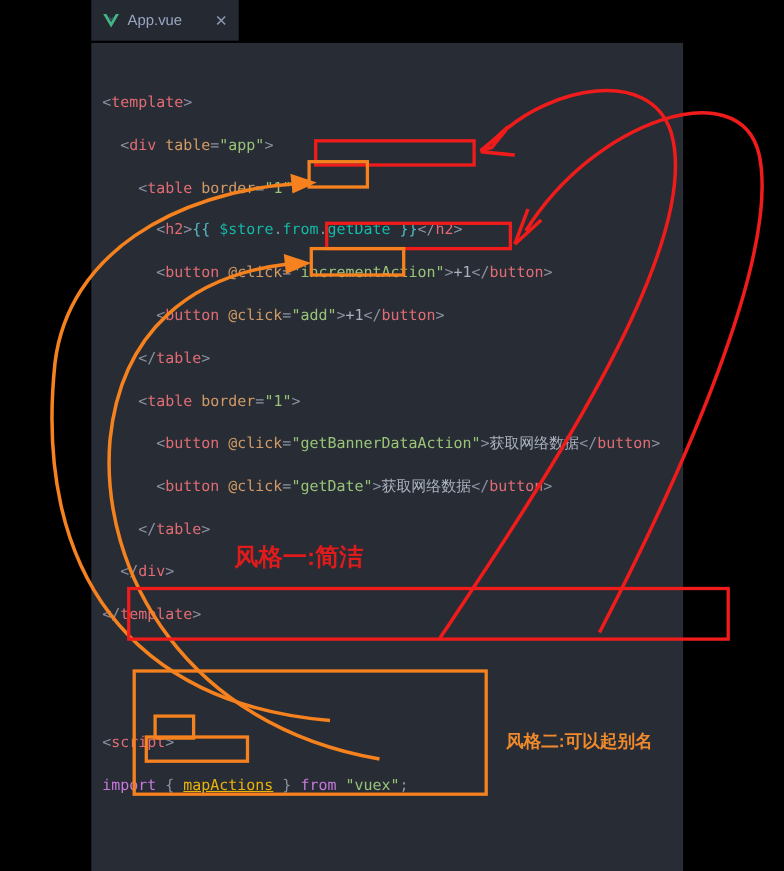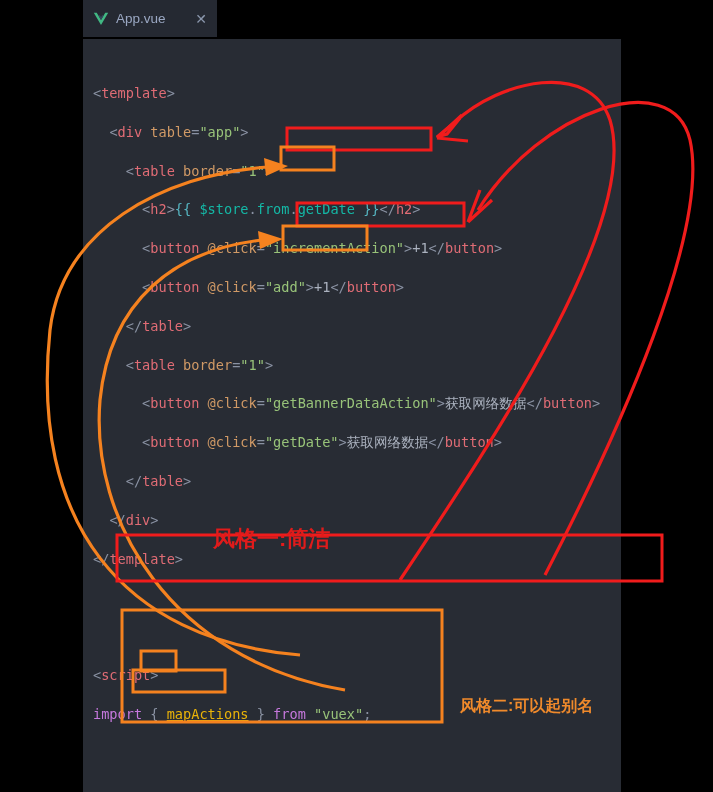--- a/index.html
+++ b/index.html
@@ -33,21 +33,21 @@
   .key{color:#eab308;text-decoration:underline;}
   .txt{color:#abb2bf;}
   .vr{color:#14b8a6;margin-top:32px;}
   .op{color:#56b6c2;}
 
   
   #overlay{position:absolute;left:0;top:0;width:713px;height:792px;
            pointer-events:none;}
 
   .lbl{position:absolute;font-family:"Liberation Sans",sans-serif;
-       font-weight:bold;white-space:nowrap;margin-top:32px;}
+       font-weight:bold;white-space:nowrap;}
   #label-style1{left:213px;top:492px;font-size:22px;color:#e01b1b;}
   #label-style2{left:460px;top:664px;font-size:16px;color:#f08a2b;}
 </style>
 </head>
 <body>
 
 <div id="tabbar">
   <div class="tab">
     <svg class="vue-ico" viewBox="0 0 24 24">
       <polygon points="12,21 1.2,2.5 5.6,2.5 12,13.6 18.4,2.5 22.8,2.5" fill="#41b883"></polygon>

